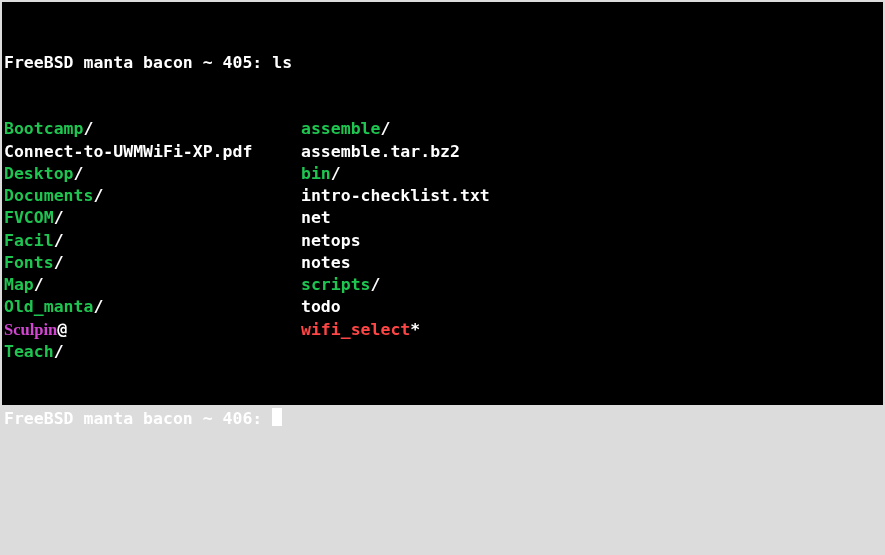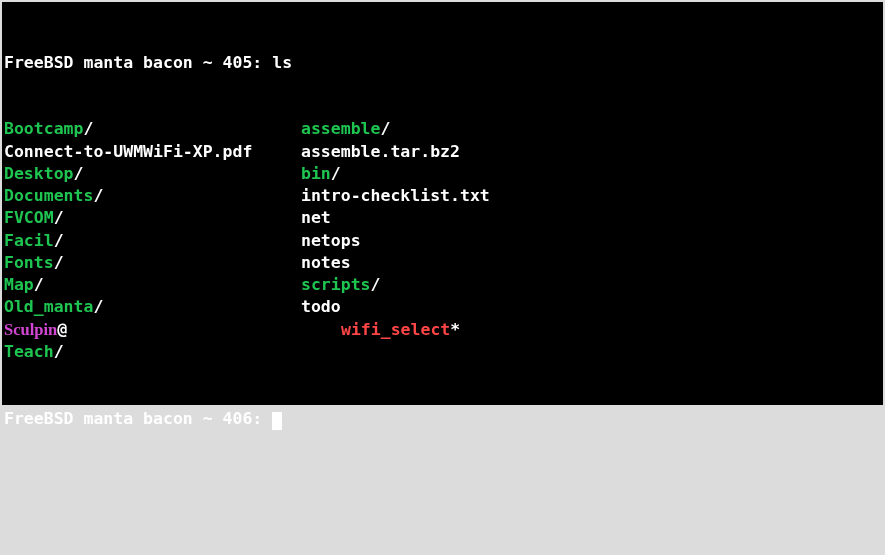--- a/index.html
+++ b/index.html
@@ -21,25 +21,25 @@
       width: 881px;
       height: 403px;
       background: #000000;
       color: #ffffff;
       padding: 5px 2px 2px 2px;
       font-weight: bold;
       white-space: pre;
     }
     .dir { color: #1ec651; text-align: center; }
     .link { color: #d346d3; font-family: Liberation Serif, serif; }
-    .exec { color: #ff4646; margin-left: 40px; }
+    .exec { color: #ff4646; }
     .plain { color: #ffffff; }
     .prompt-line {
       display: flex;
-      align-items: flex-end;
+      align-items: flex-start;
     }
     .cursor {
       display: inline-block;
       width: 10px;
       height: 18px;
       background: #ffffff;
       margin-left: 0px;
       vertical-align: middle;
     }
     .row {

